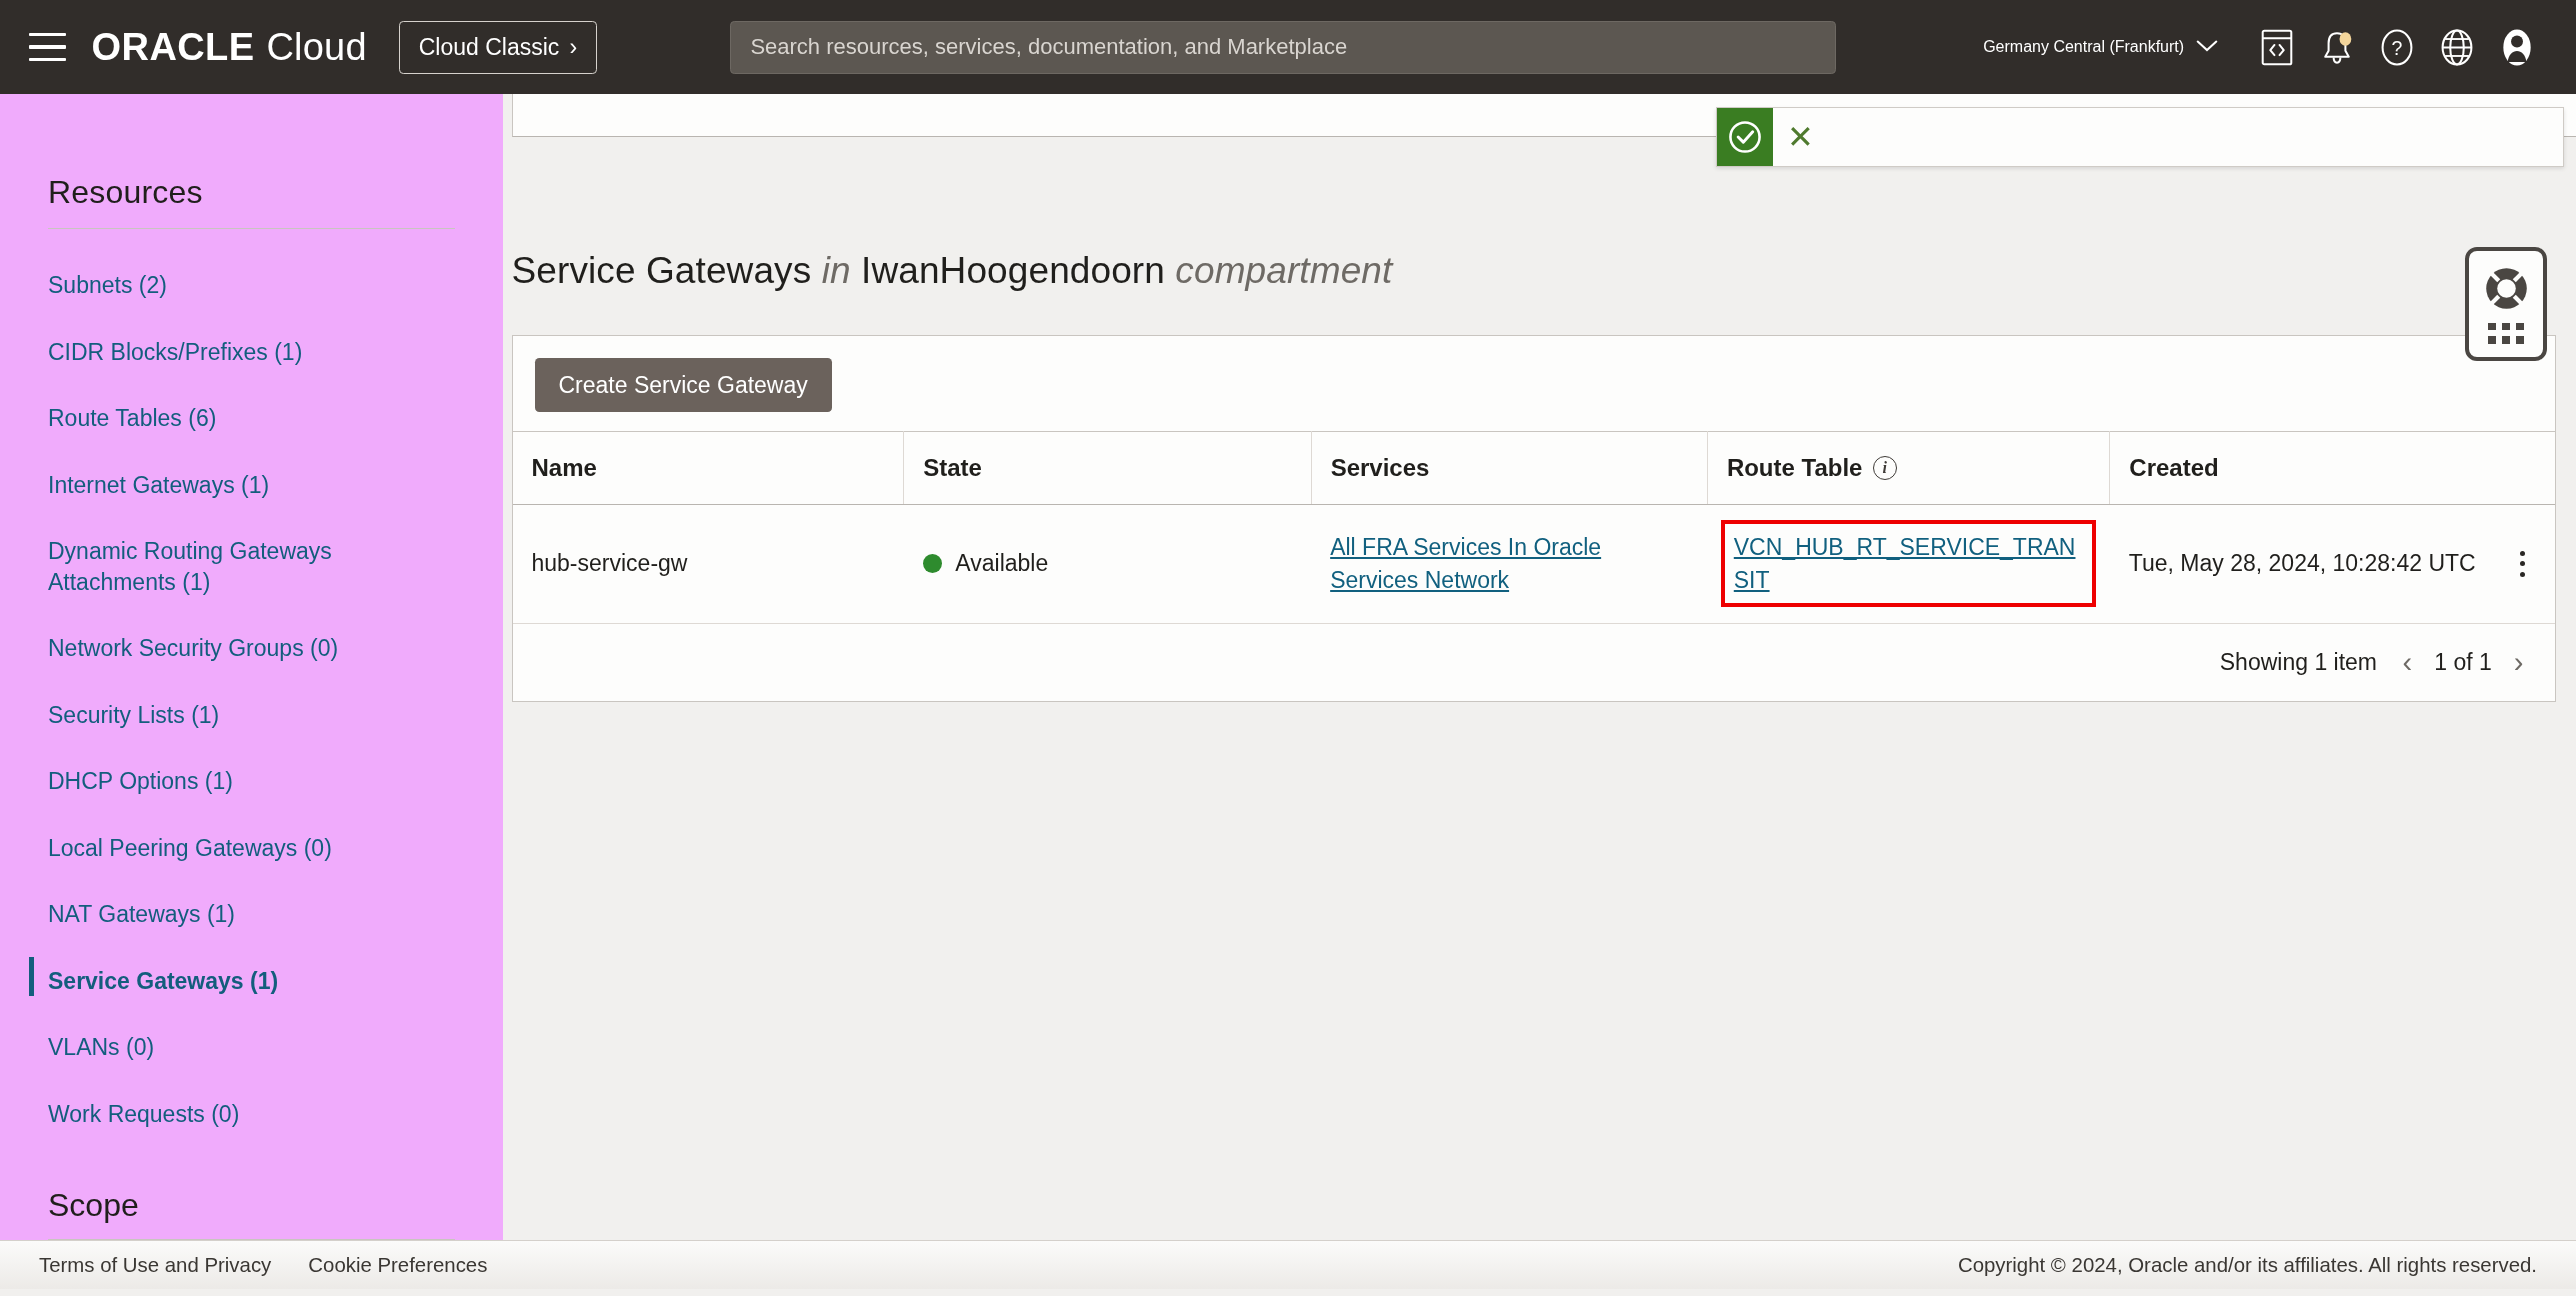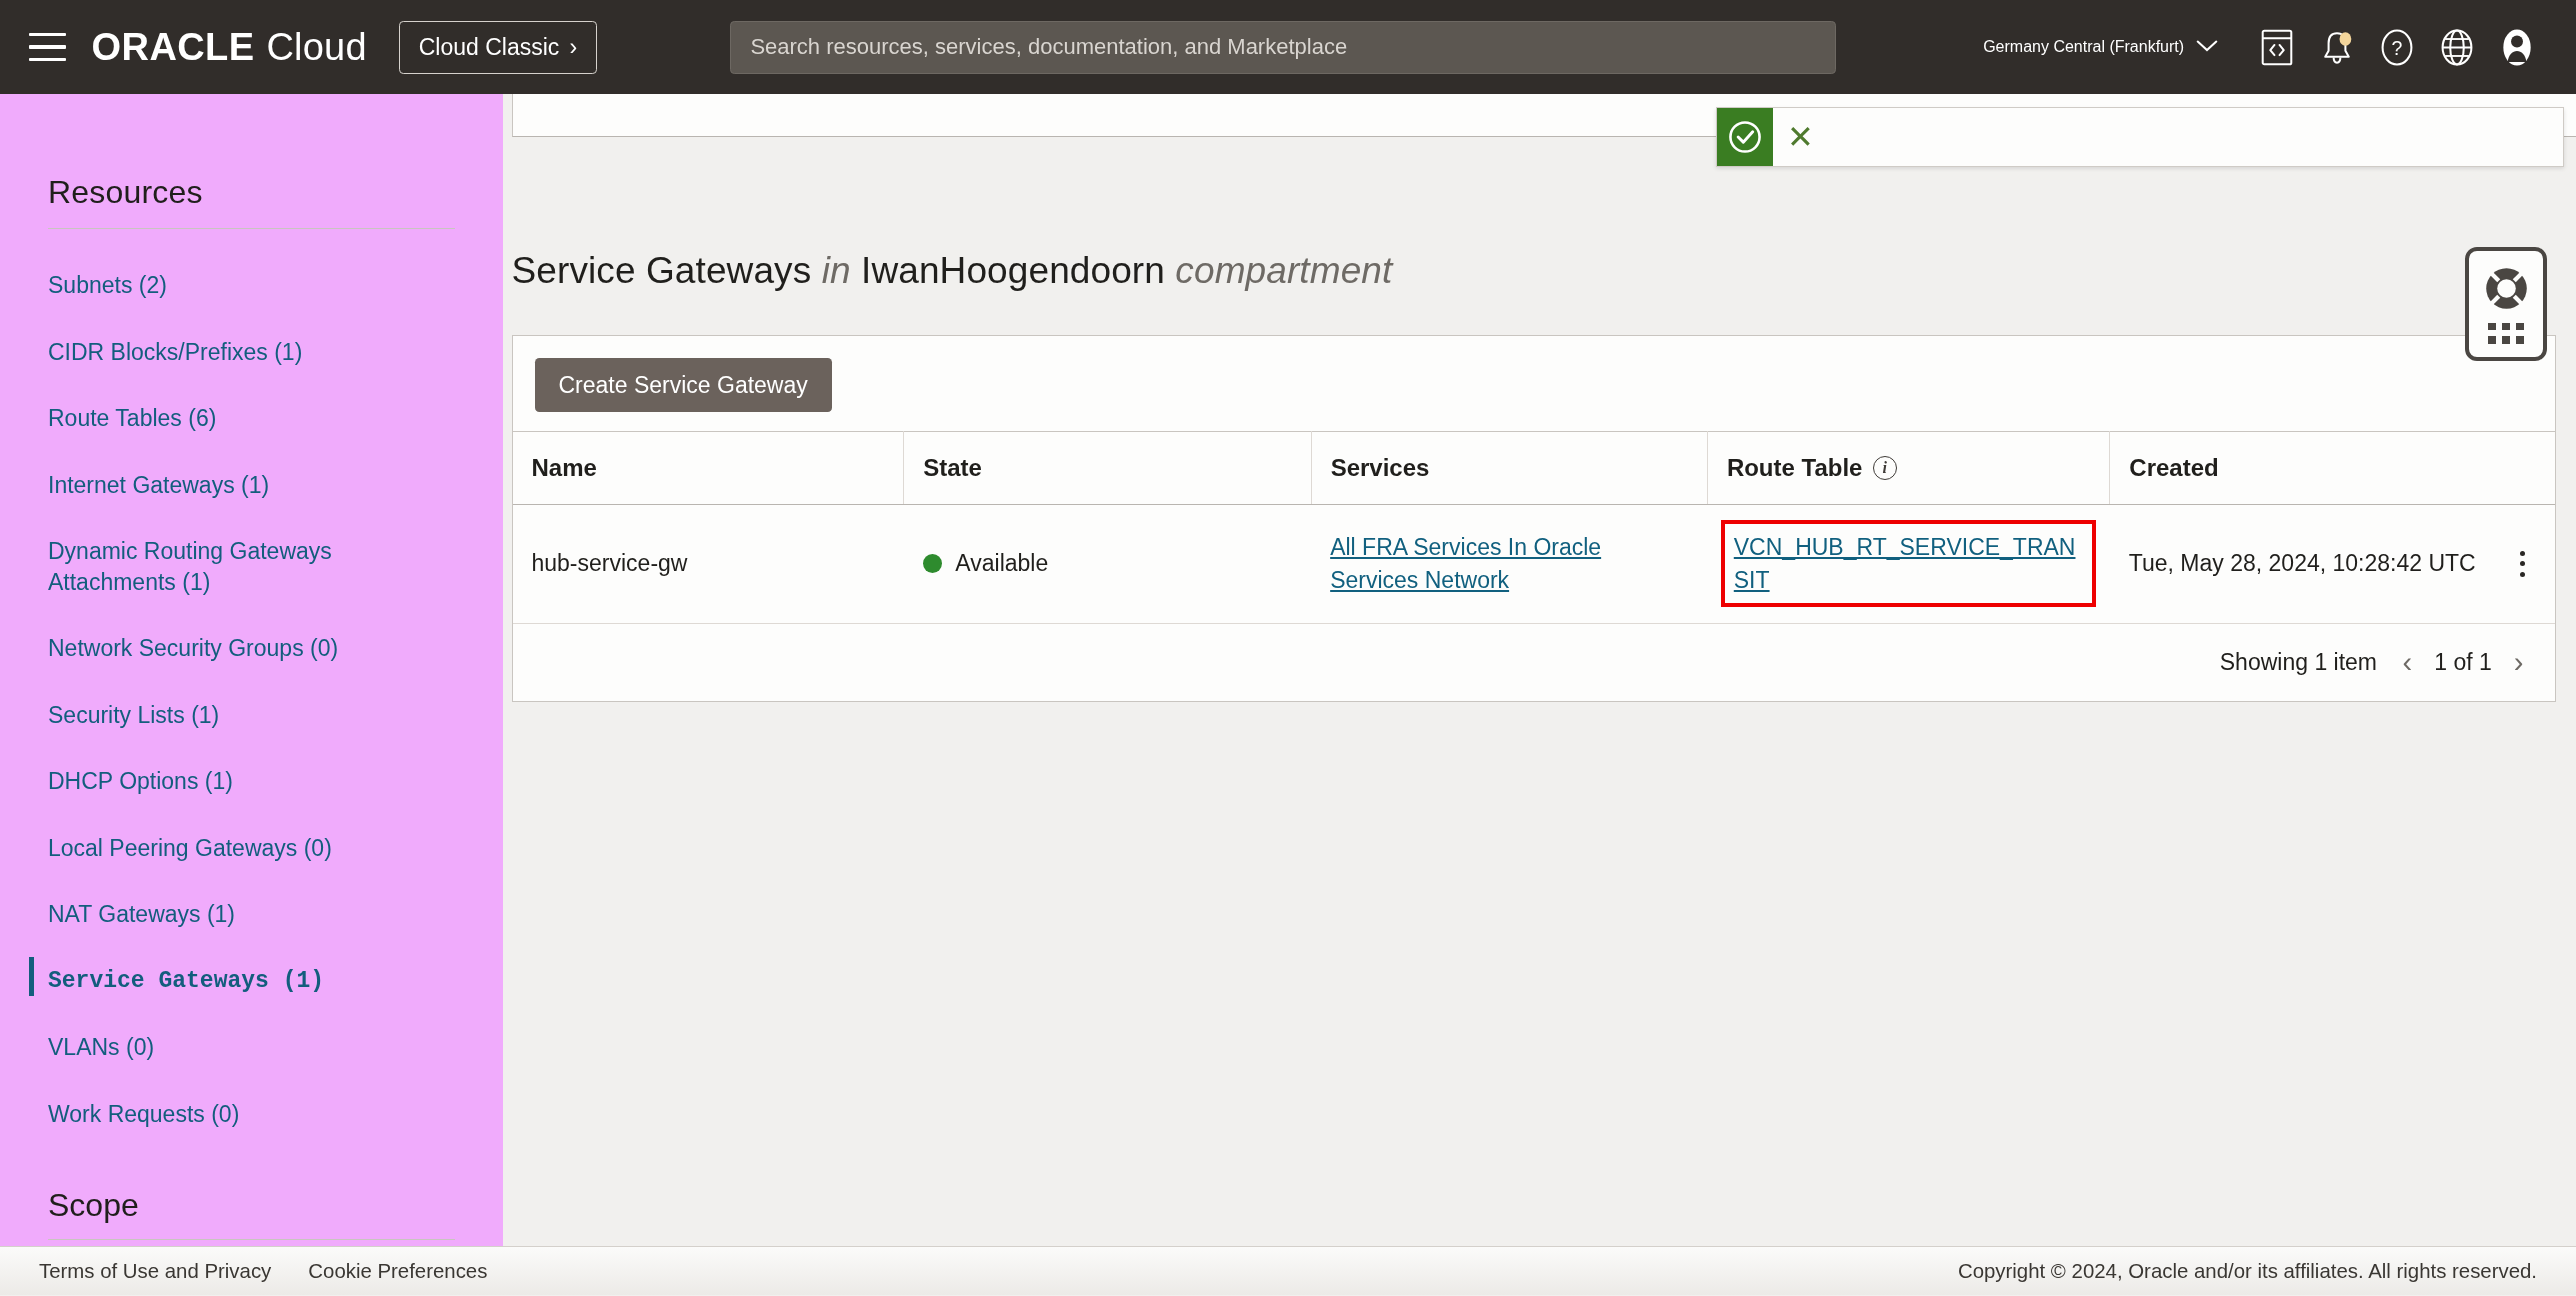--- a/index.html
+++ b/index.html
@@ -178,21 +178,21 @@
     margin-bottom: 15.3px;
   }
   .side-link {
     color: #135d7d;
     font-size: 23px;
     text-decoration: none;
     line-height: 1.34;
     display: block;
     cursor: pointer;
   }
-  .side-item.active .side-link { font-weight: 700; font-family: Liberation Mono, monospace; }
+  .side-item.active .side-link { font-weight: 700; }
   .side-item.active::before {
     content: "";
     position: absolute;
     left: -19px; top: 1.7px;
     width: 5.1px; height: 39px;
     background: #135d7d;
   }
   .scope-head {
     font-size: 32px;
     color: #201f1c;
@@ -354,21 +354,21 @@
     gap: 6.8px;
     cursor: pointer;
     z-index: 50;
   }
   .help-dots { display: grid; grid-template-columns: repeat(3, 7.7px); gap: 6px; }
   .help-dots i { width: 7.7px; height: 7.7px; background: #4a4642; display: block; }
 
   
   .footer {
     position: absolute;
-    bottom: 1px; left: 0;
+    bottom: 7px; left: 0;
     width: 2576px;
     height: 49px;
     background: linear-gradient(#fbfbfa, #eceae7);
     border-top: 0.9px solid #d4d0cb;
     display: flex; align-items: center;
     padding: 0 39px;
     font-size: 20.4px;
     color: #3a3733;
     z-index: 40;
   }

